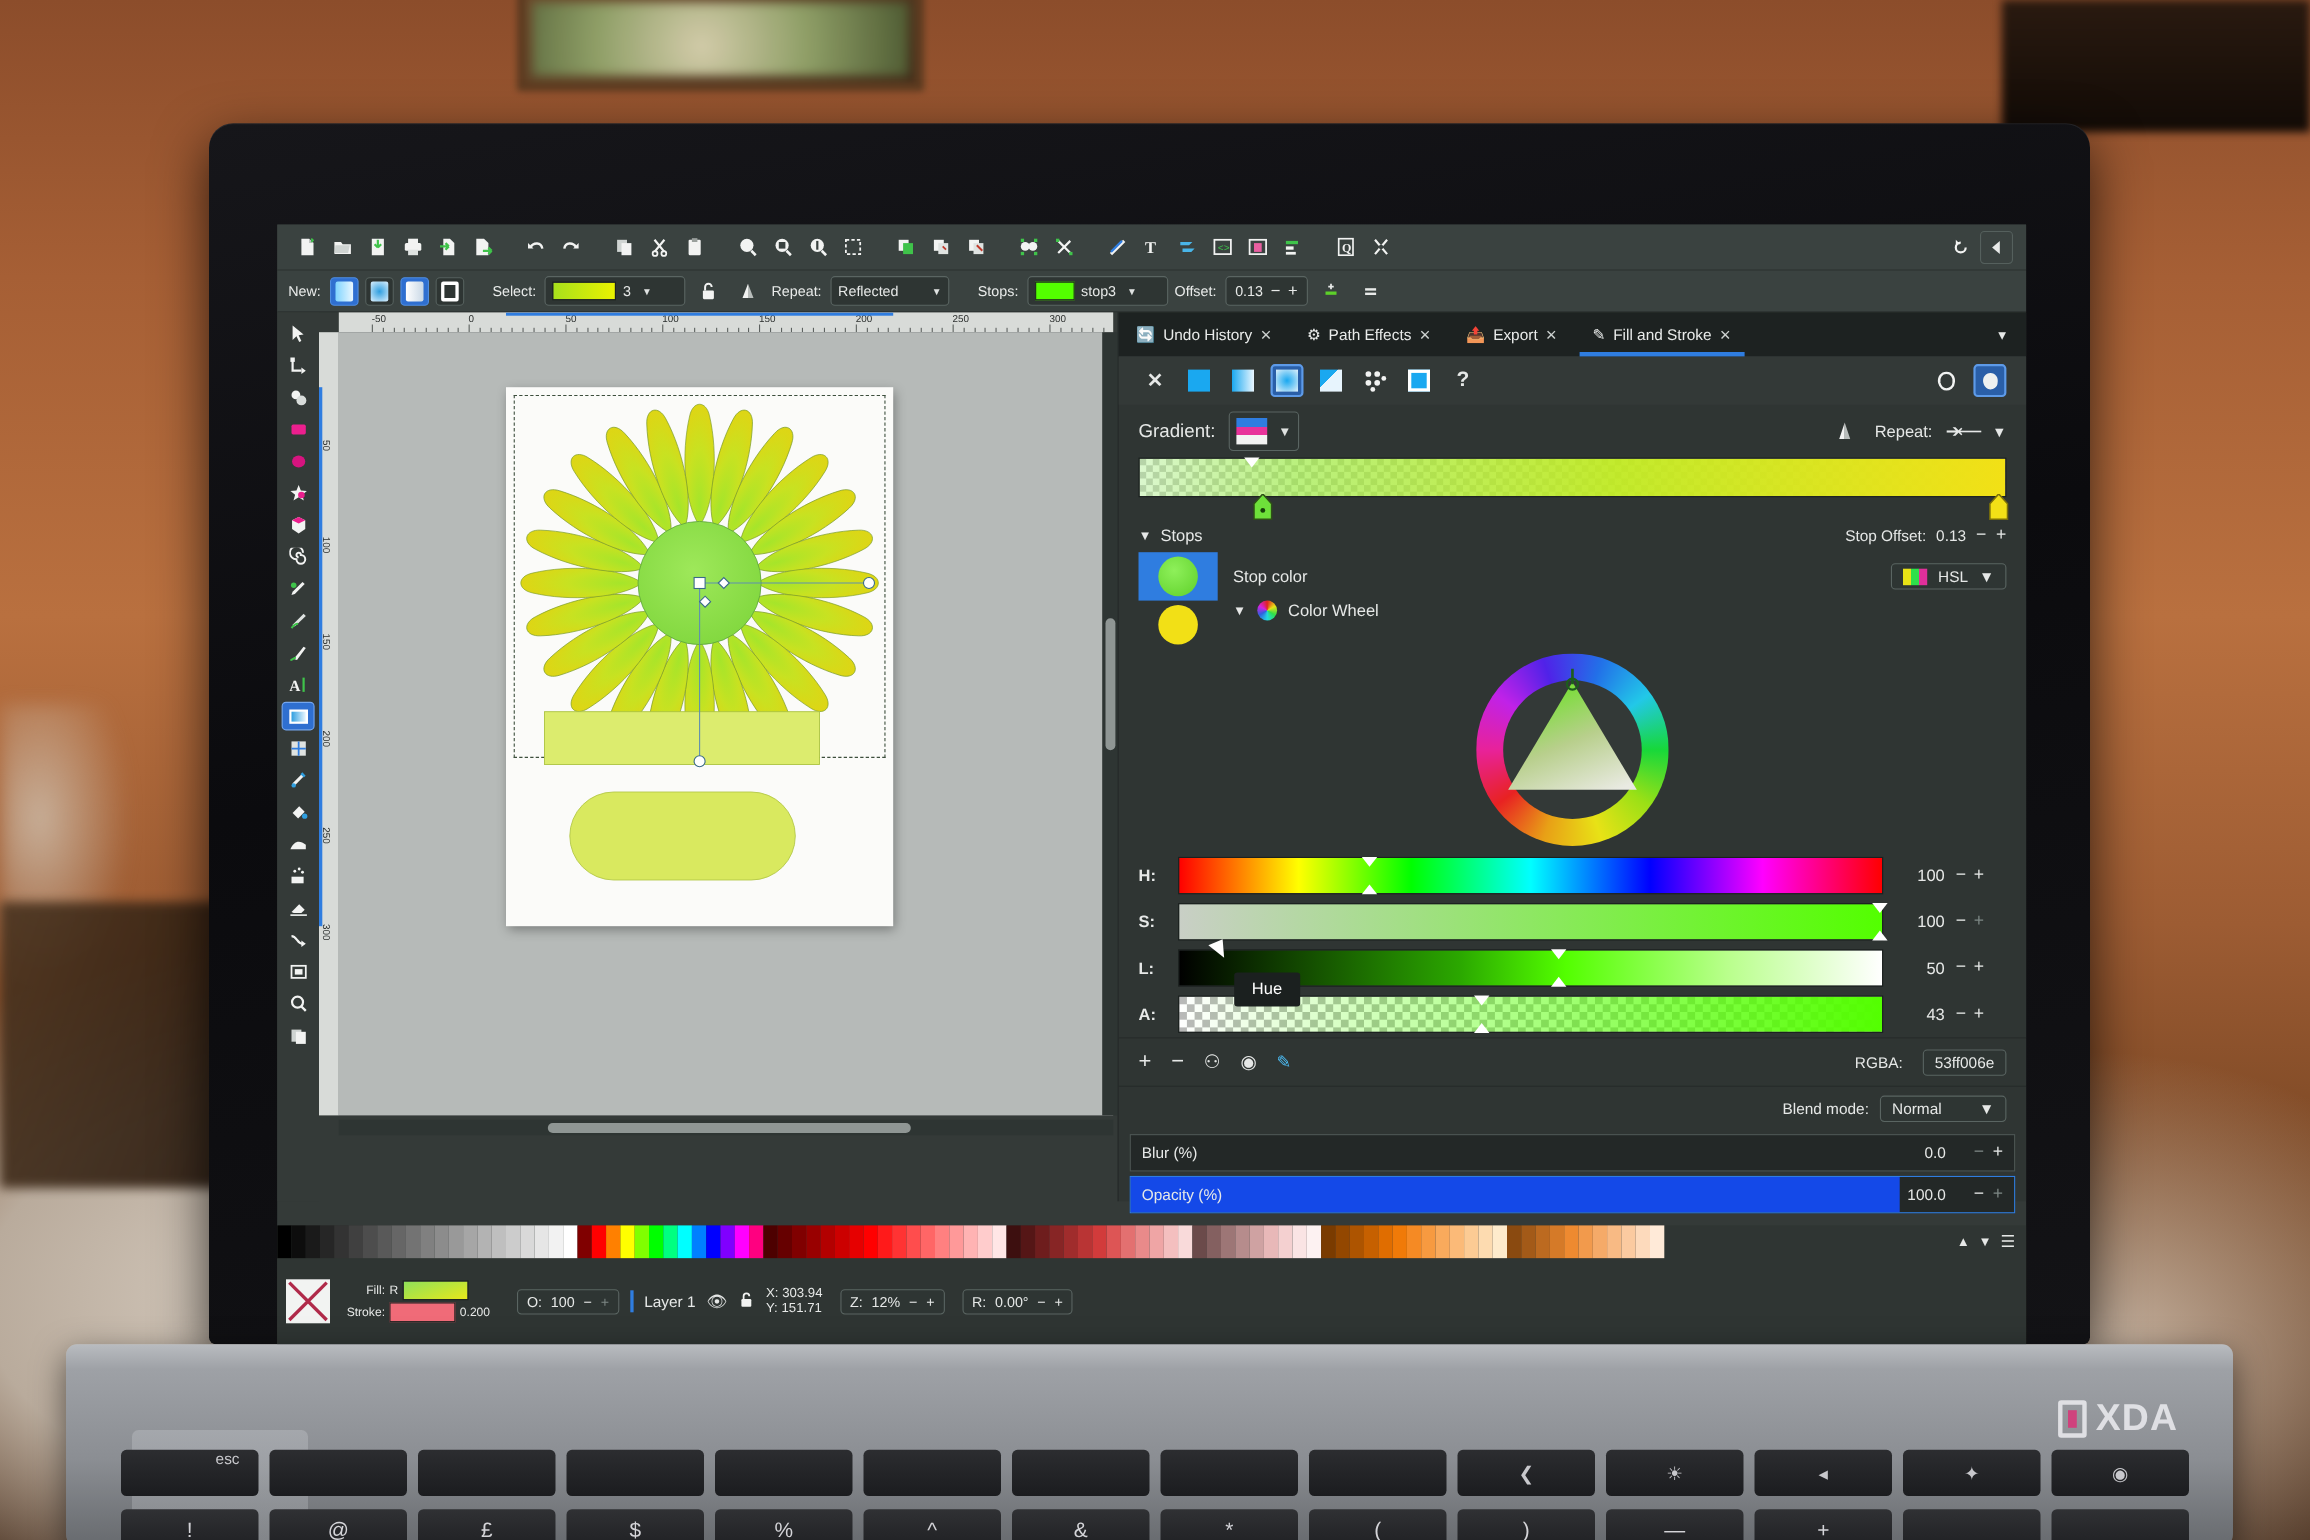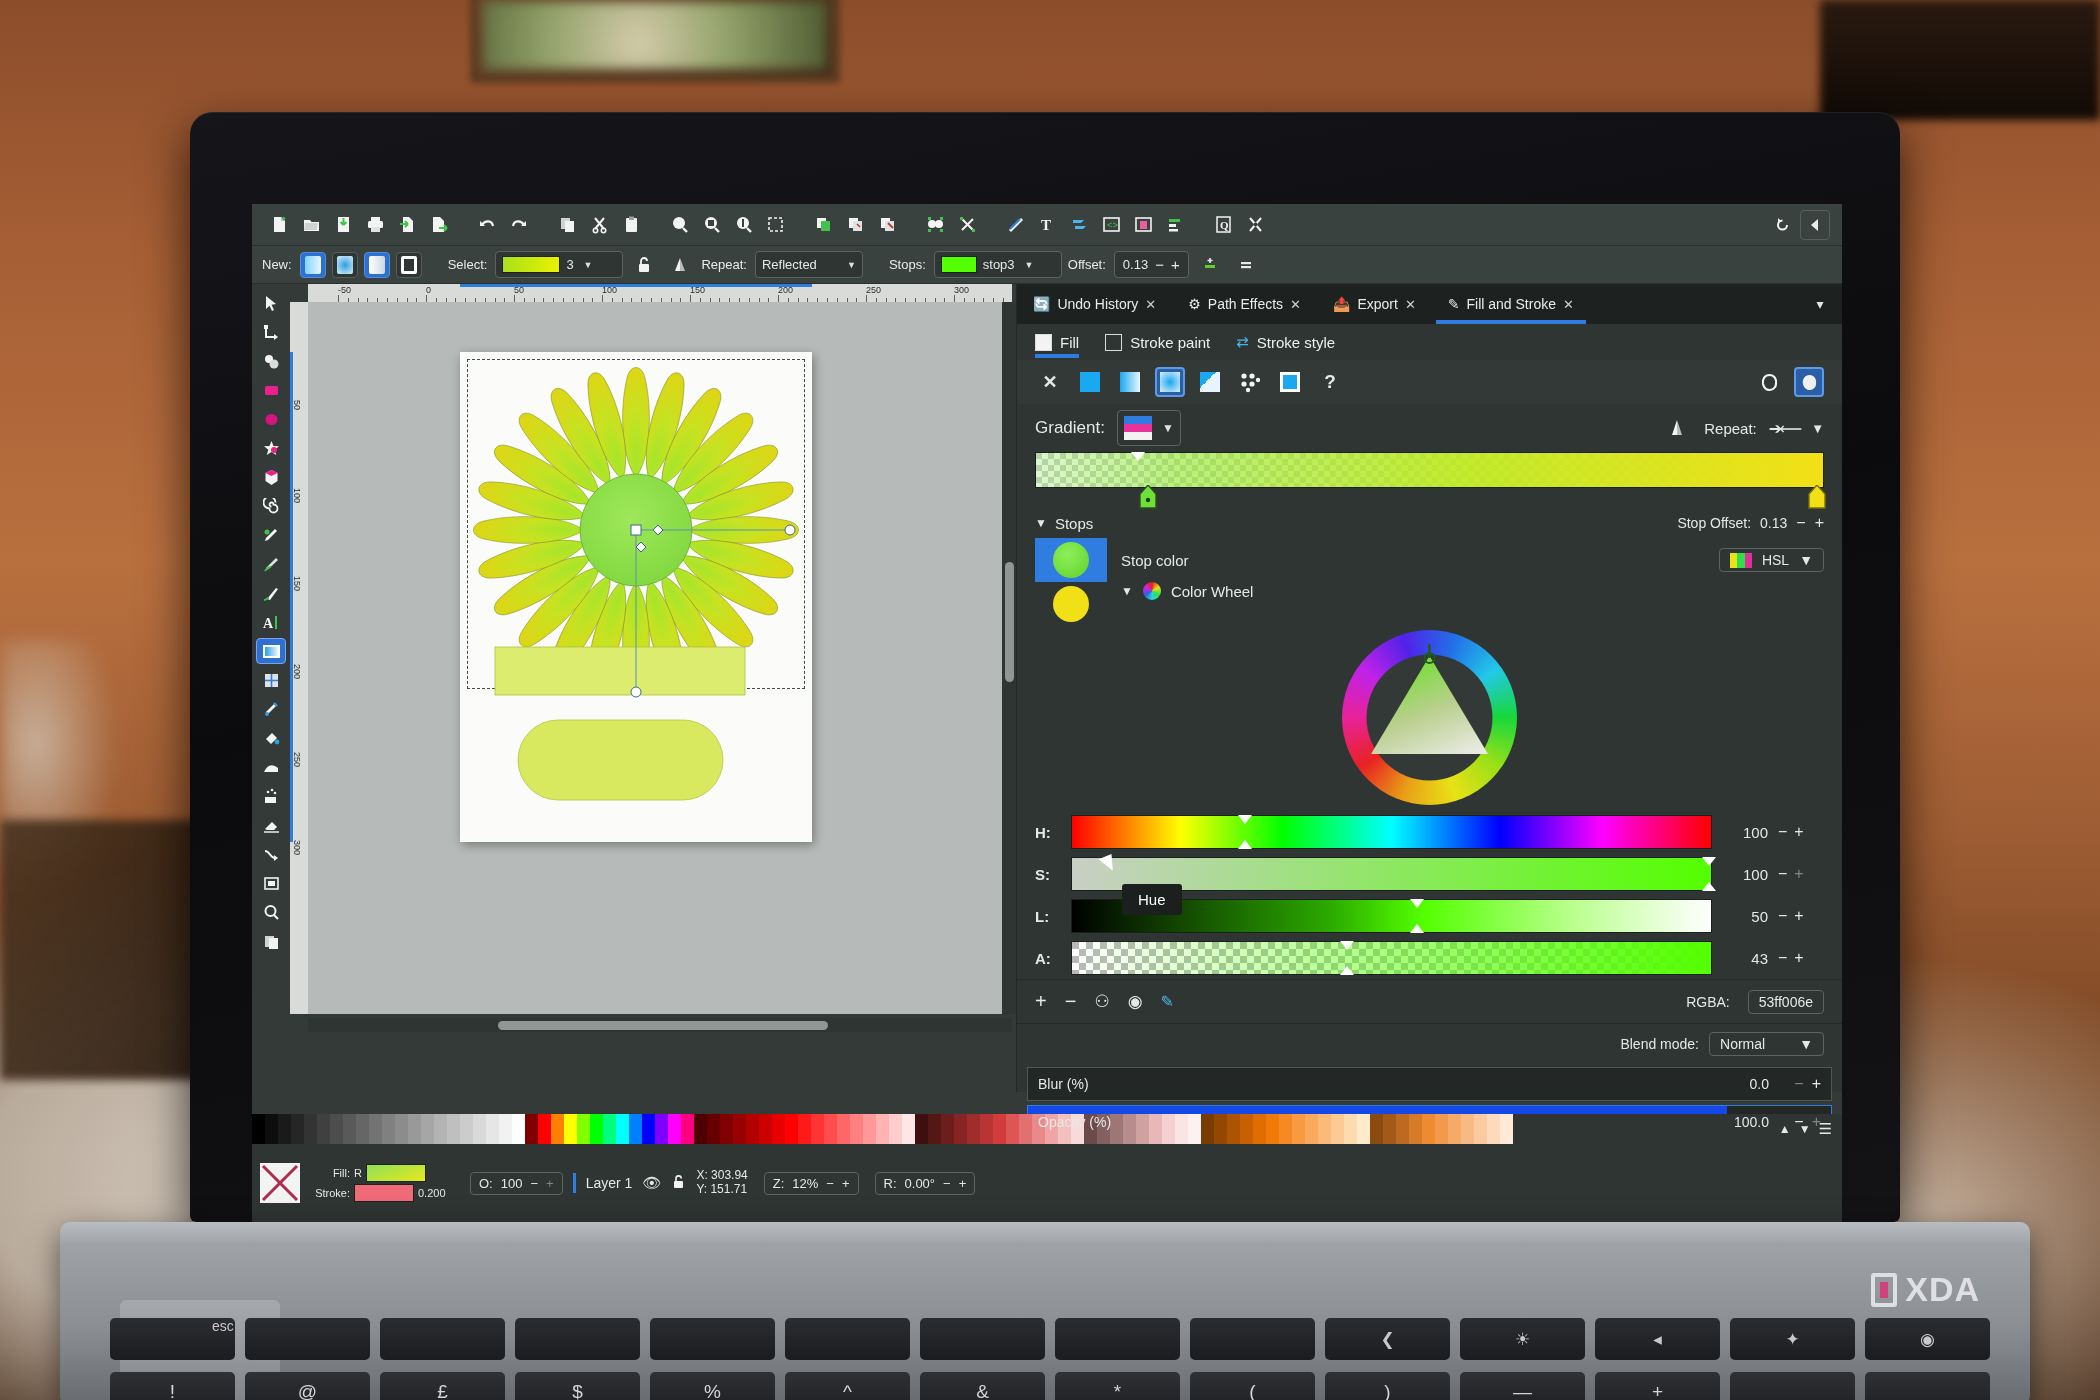--- a/index.html
+++ b/index.html
@@ -70,21 +70,21 @@
     background:linear-gradient(180deg,#b9bcc0 0%,#9ea1a6 12%,#8b8e93 55%,#64676b 100%);
     border-radius:10px 10px 18px 18px;
     box-shadow:0 10px 30px rgba(0,0,0,.55);
   }
   #fnrow{ position:absolute; left:110px; top:1318px; width:1880px; height:42px; display:flex; gap:10px;}
   #fnrow .k{ flex:1; background:linear-gradient(180deg,#2c2d30,#1b1c1f); border-radius:5px;
     display:flex; align-items:center; justify-content:center; color:#c8c8cc; font-size:17px;}
   #numrow{ position:absolute; left:110px; top:1372px; width:1880px; height:40px; display:flex; gap:10px;}
   #numrow .k{ flex:1; background:linear-gradient(180deg,#303134,#1d1e21); border-radius:5px;
     display:flex; align-items:center; justify-content:center; color:#d4d4d8; font-size:19px;}
-  #esc{ position:absolute; left:212px; top:1318px; color:#c9c9cd; font-size:14px; }
+  #esc{ position:absolute; left:196px; top:1318px; color:#c9c9cd; font-size:14px; }
   #trackpad{ position:absolute; left:120px; top:1300px; width:160px; height:110px;
     background:linear-gradient(180deg,#c8cbcf,#aeb1b5); border-radius:6px; opacity:.35;}
   #xdalogo{ position:absolute; right:120px; top:1270px; display:flex; align-items:center; gap:8px;
     color:#e8e8ec; font-size:34px; font-weight:bold; letter-spacing:1px; opacity:.9;}
   #xdalogo .mark{ width:26px; height:34px; border:4px solid #e8e8ec; border-radius:3px; position:relative;}
   #xdalogo .mark:after{content:"";position:absolute;left:5px;top:5px;width:8px;height:16px;background:#d63a7a;}
 
   
   .ink { position:absolute; left:0; top:0; width:1590px; height:1018px;
     background:#343a38; color:#e6e8e7; font-size:13px; }
@@ -817,34 +817,20 @@
             <span class="x">✕</span>
           </div>
           <div class="dtab active">
             <span class="ic">✎</span>
             <span>Fill and Stroke</span>
             <span class="x">✕</span>
           </div>
           <div class="dchev">▾</div>
         </div>
 
-        <div class="subtabs">
-          <div class="subtab active">
-            <span class="sq f"></span>
-            <span>Fill</span>
-          </div>
-          <div class="subtab">
-            <span class="sq"></span>
-            <span>Stroke paint</span>
-          </div>
-          <div class="subtab">
-            <span class="ic" style="color:#49b5e8;">⇄</span>
-            <span>Stroke style</span>
-          </div>
-        </div>
 
         <div class="painttypes">
           <div class="pt" style="font-size:18px;font-weight:bold;">✕</div>
           <div class="pt">
               <div class="ptsq" style="background:#1aa8f0;border:none;"></div>
             </div>
           <div class="pt">
               <div class="ptsq" style="background:linear-gradient(90deg,#1aa8f0,#eaf7ff);border:none;"></div>
             </div>
           <div class="pt on">

